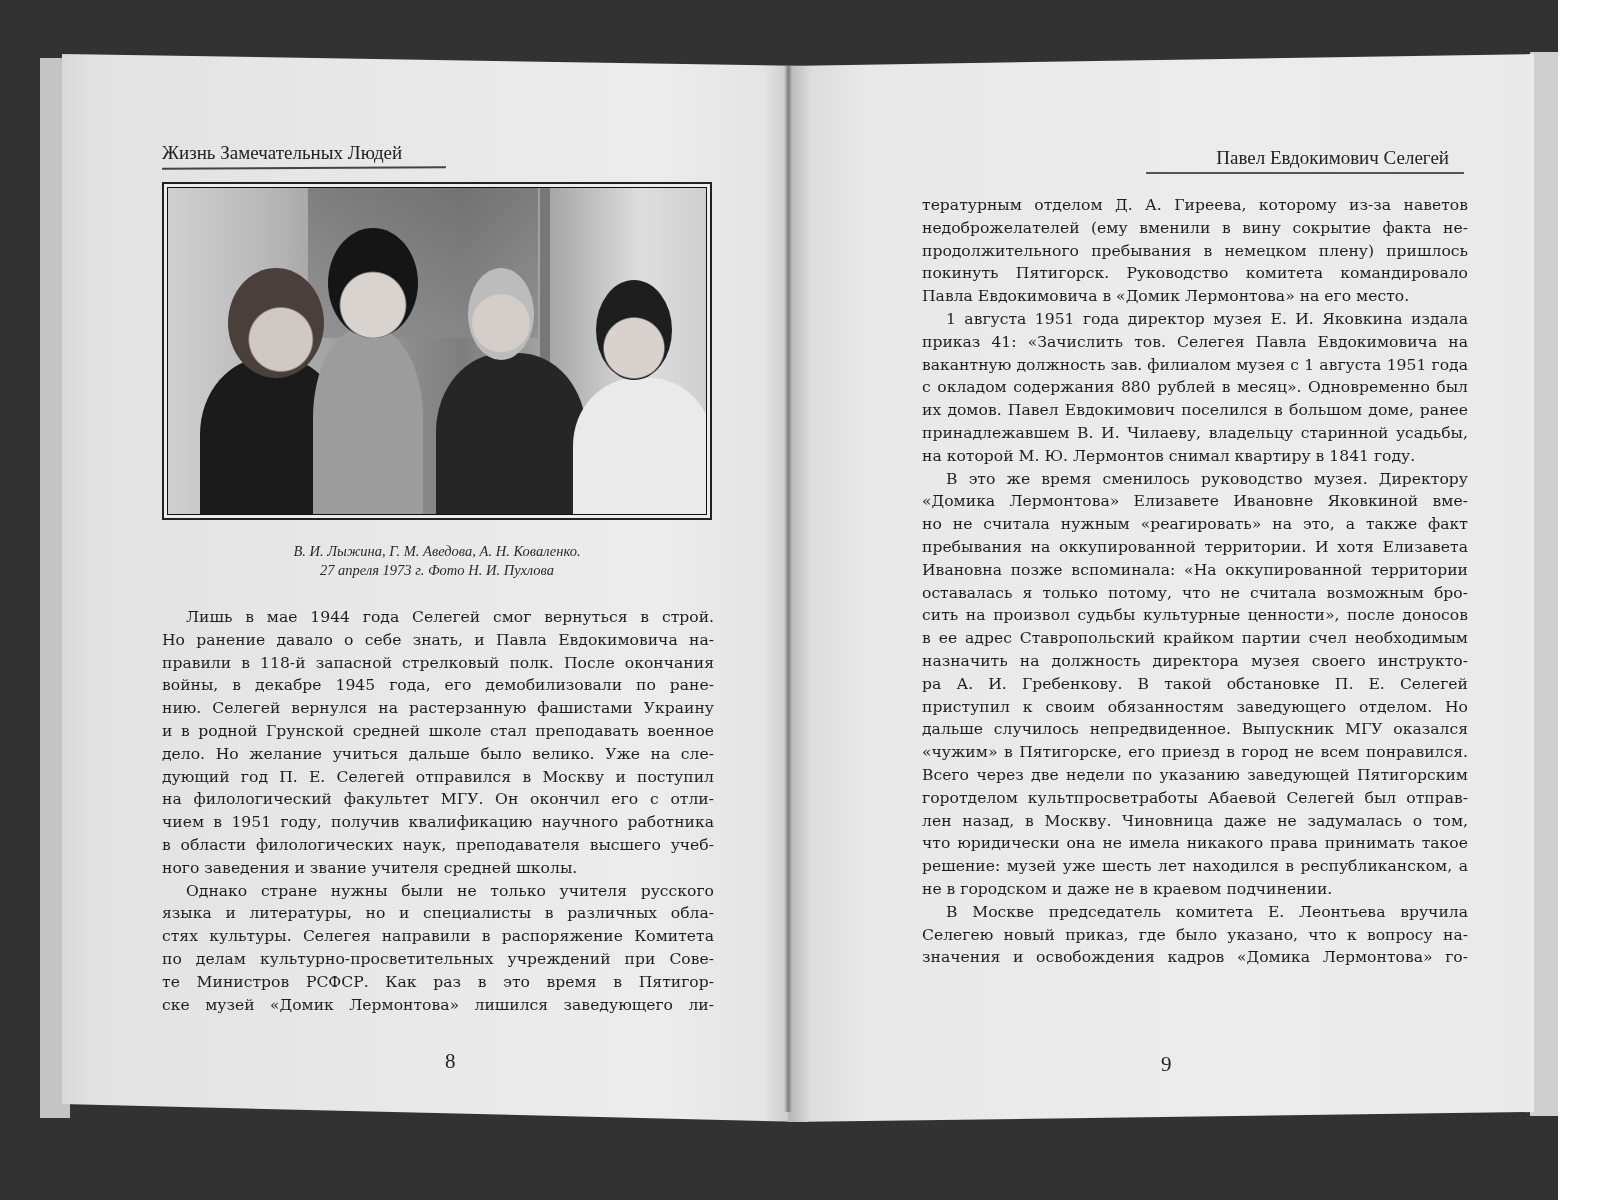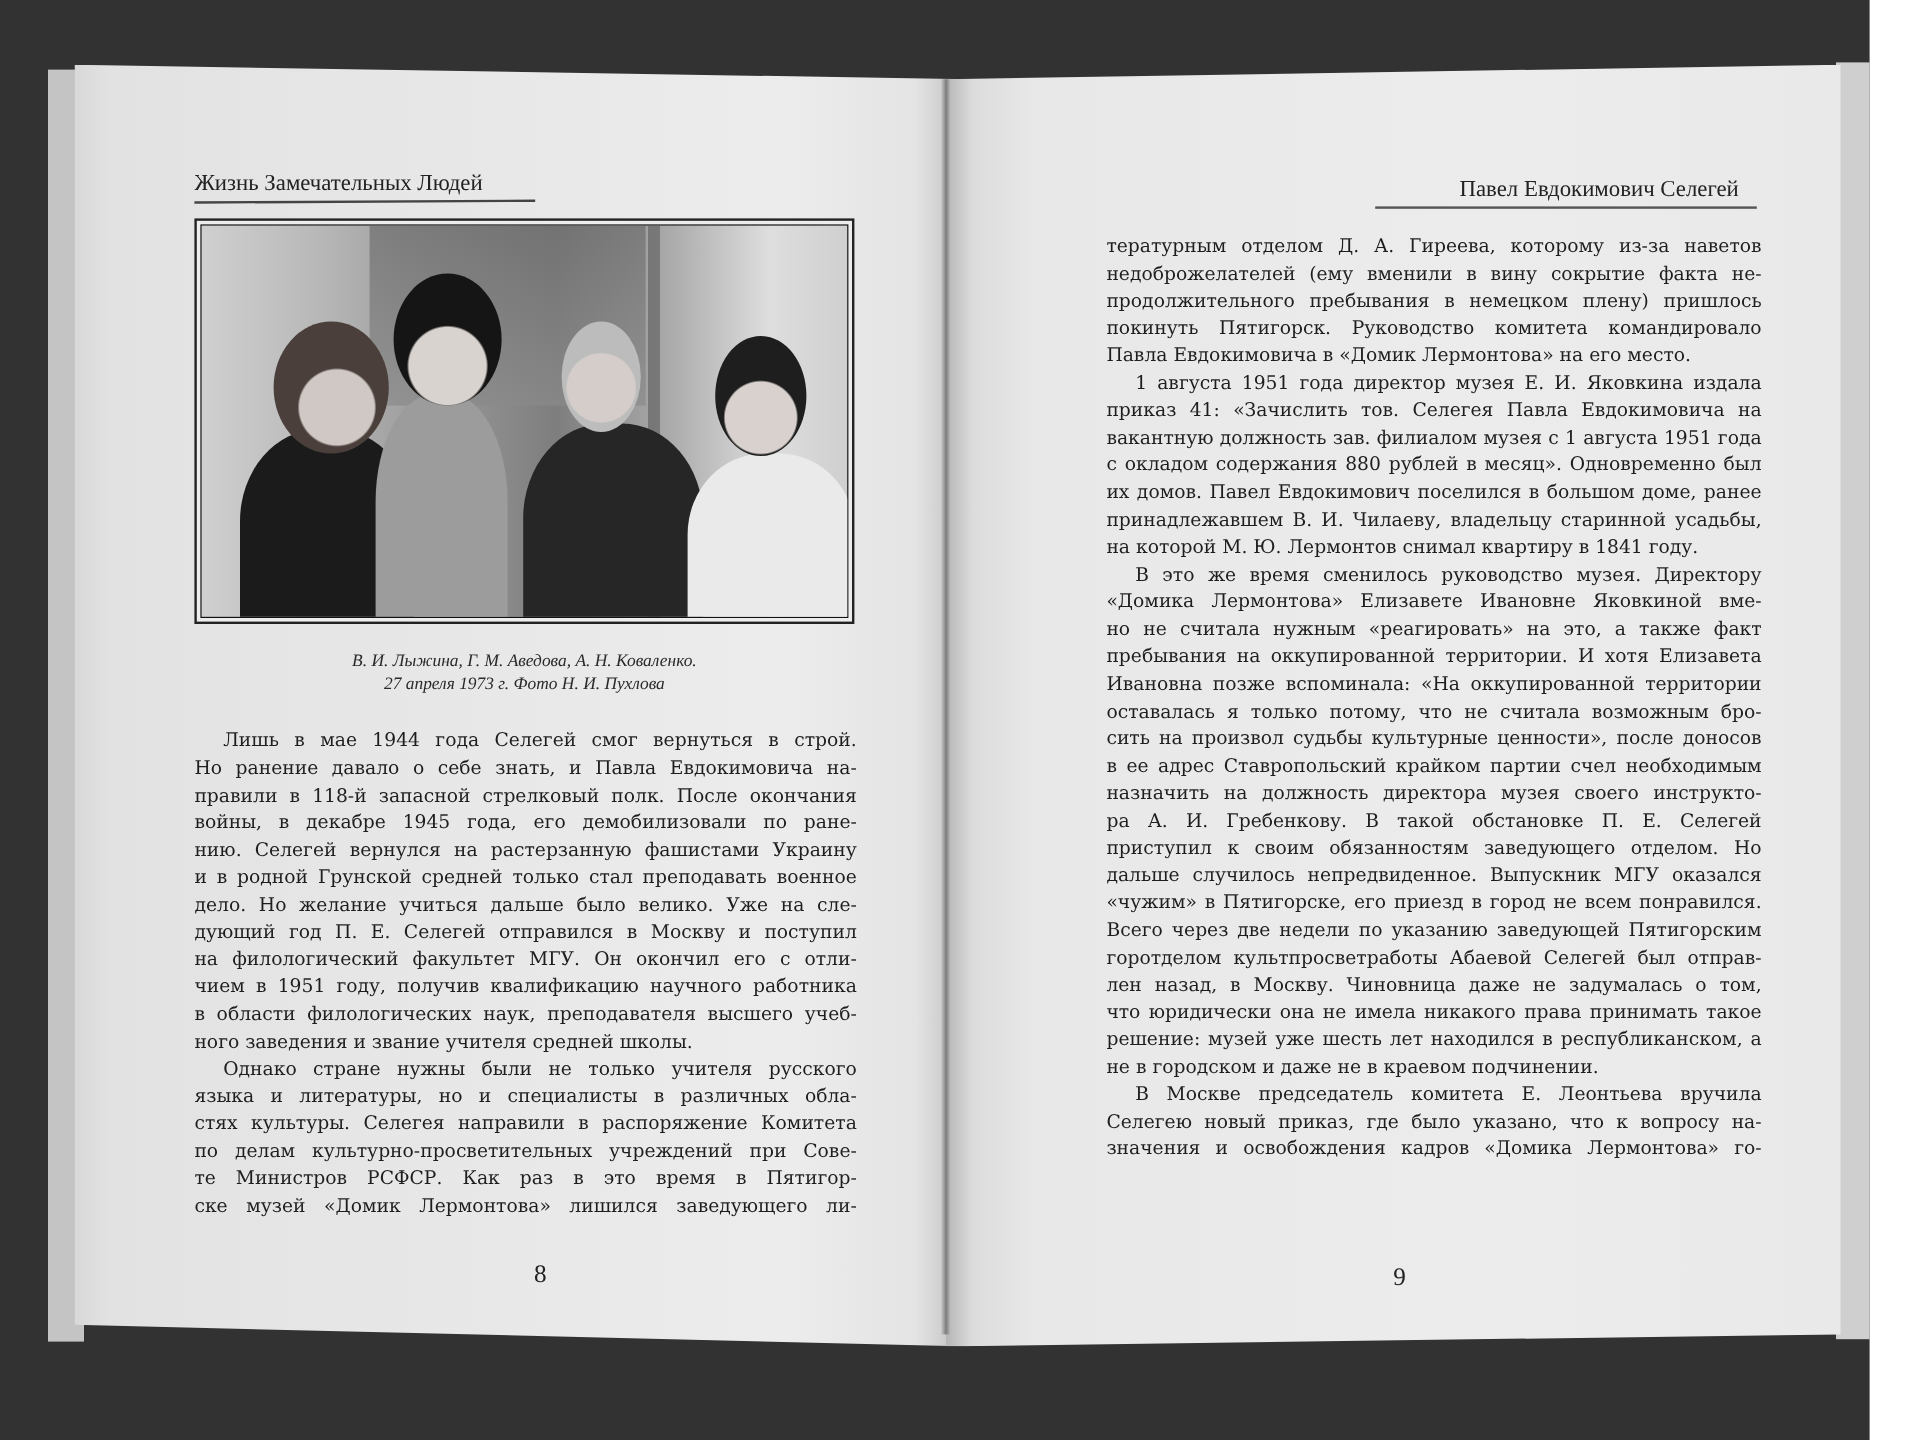--- a/index.html
+++ b/index.html
@@ -93,21 +93,21 @@
       <div>В. И. Лыжина, Г. М. Аведова, А. Н. Коваленко.</div>
       <div>27 апреля 1973 г. Фото Н. И. Пухлова</div>
     </div>
 
     <div class="body-text bt-left">
         <p class="indent">Лишь в мае 1944 года Селегей смог вернуться в строй.</p>
         <p>Но ранение давало о себе знать, и Павла Евдокимовича на-</p>
         <p>правили в 118-й запасной стрелковый полк. После окончания</p>
         <p>войны, в декабре 1945 года, его демобилизовали по ране-</p>
         <p>нию. Селегей вернулся на растерзанную фашистами Украину</p>
-        <p>и в родной Грунской средней только стал преподавать военное</p>
+        <p>и в родной Грунской средней школе стал преподавать военное</p>
         <p>дело. Но желание учиться дальше было велико. Уже на сле-</p>
         <p>дующий год П. Е. Селегей отправился в Москву и поступил</p>
         <p>на филологический факультет МГУ. Он окончил его с отли-</p>
         <p>чием в 1951 году, получив квалификацию научного работника</p>
         <p>в области филологических наук, преподавателя высшего учеб-</p>
         <p class="last">ного заведения и звание учителя средней школы.</p>
         <p class="indent">Однако стране нужны были не только учителя русского</p>
         <p>языка и литературы, но и специалисты в различных обла-</p>
         <p>стях культуры. Селегея направили в распоряжение Комитета</p>
         <p>по делам культурно-просветительных учреждений при Сове-</p>

